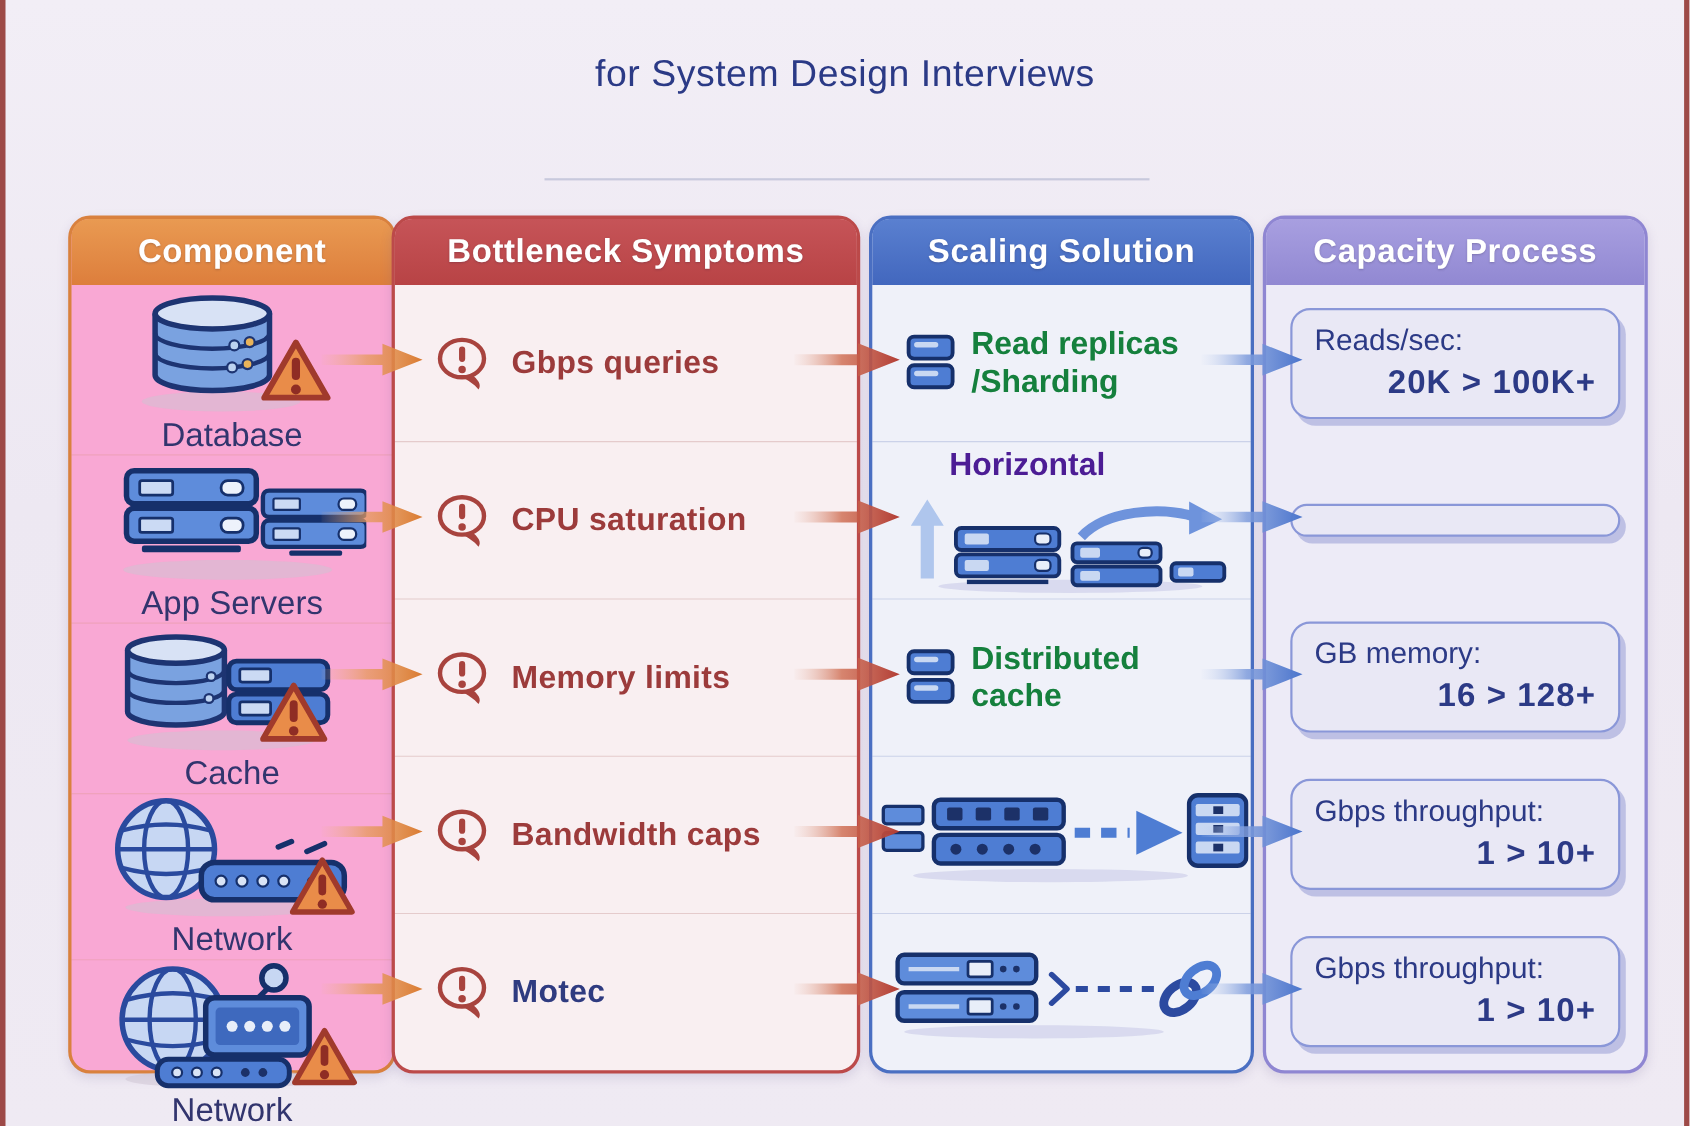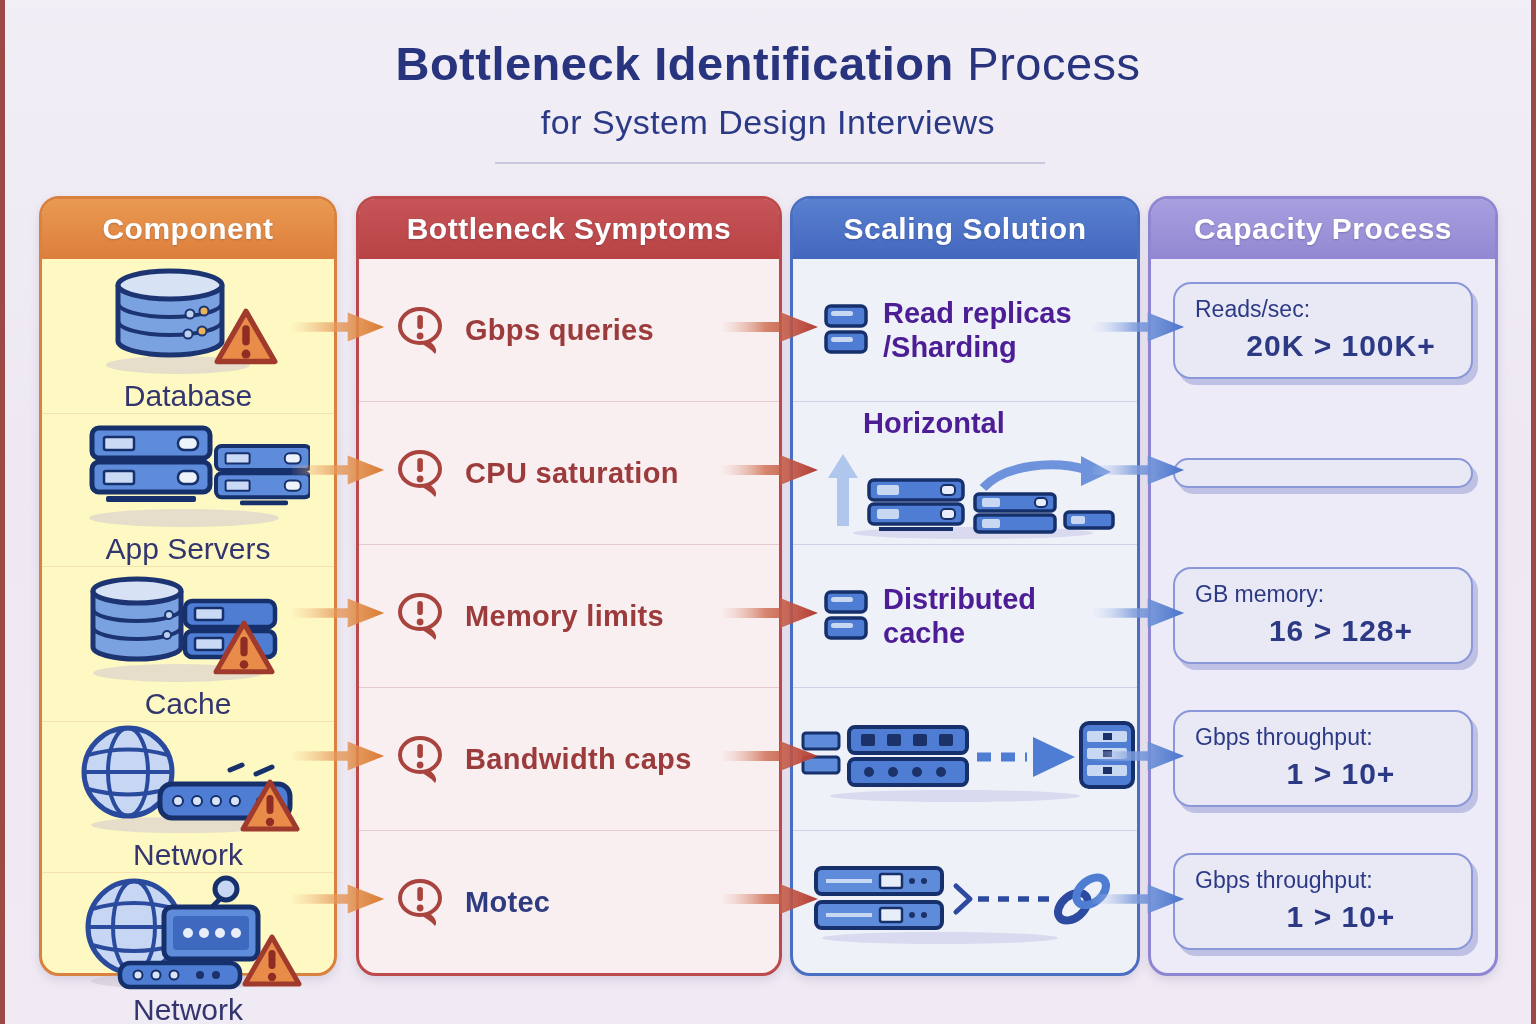--- a/index.html
+++ b/index.html
@@ -21,21 +21,21 @@
   .title-underline{position:absolute;top:162px;left:495px;width:550px;height:2px;background:#C8C9DD;z-index:2;}
 
   
   .panel{position:absolute;top:196px;height:774px;border-radius:20px;border:3px solid;
          box-shadow:0 4px 10px rgba(110,95,150,.18);z-index:1;}
   .panel-header{height:60px;border-radius:16px 16px 0 0;display:flex;align-items:center;justify-content:center;
          color:#FFFFFF;font-size:30px;font-weight:700;letter-spacing:.5px;text-shadow:0 1px 2px rgba(40,30,60,.25);}
   .panel-body{position:absolute;top:60px;bottom:0;left:0;right:0;display:flex;flex-direction:column;}
   .row{flex:1;position:relative;display:flex;flex-direction:column;align-items:center;justify-content:center;}
 
-  #panel-component{left:39px;width:292px;border-color:#D9813E;background:#fef9c3;}
+  #panel-component{left:62px;width:292px;border-color:#D9813E;background:#f9a8d4;}
   #panel-component .panel-header{background:linear-gradient(180deg,#E99A52,#DD7E3C);}
   #panel-component .row:not(:last-child){border-bottom:1px solid rgba(210,140,105,.22);}
 
   #panel-symptoms{left:356px;width:420px;border-color:#BC4A4A;background:#F9EFF1;}
   #panel-symptoms .panel-header{background:linear-gradient(180deg,#C65458,#B84345);}
   #panel-symptoms .row{flex-direction:row;justify-content:flex-start;padding-left:36px;gap:18px;}
   #panel-symptoms .row:not(:last-child){border-bottom:1px solid rgba(170,95,95,.25);}
 
   #panel-solution{left:790px;width:344px;border-color:#4A6FC2;background:#EFF1F9;}
   #panel-solution .panel-header{background:linear-gradient(180deg,#5A80D0,#4267BE);}
@@ -47,29 +47,29 @@
   
   .comp-label{font-size:30px;color:#32356E;margin-top:2px;font-weight:400;}
 
   
   .symptom-text{font-size:29px;font-weight:700;color:#9C3B3B;letter-spacing:.3px;}
   .symptom-text.navy{color:#2F3B80;font-weight:600;}
   .bubble-icon{width:52px;height:52px;flex:0 0 auto;}
 
   
   .sol-line-wrap{display:flex;flex-direction:row;align-items:center;gap:14px;align-self:flex-start;margin-left:30px;}
-  .sol-text{font-size:29px;font-weight:600;color:#4c1d95;line-height:1.18;text-align:left;}
+  .sol-text{font-size:29px;font-weight:600;color:#15803d;line-height:1.18;text-align:left;}
   .sol-title{font-size:29px;font-weight:600;color:#4c1d95;align-self:flex-start;margin-left:70px;margin-bottom:2px;}
   .stack-icon{width:46px;height:54px;flex:0 0 auto;}
 
   
   .metric-box{width:300px;box-sizing:border-box;background:#E9E8F5;border:2.5px solid #8A97D8;border-radius:18px;
       padding:12px 20px 14px 20px;box-shadow:5px 6px 0 rgba(152,156,214,.55);}
-  .metric-label{font-size:23px;color:#2C3A86;text-align:left;font-weight:400;}
-  .metric-value{font-size:30px;color:#2C3A86;font-weight:600;text-align:center;padding-left:36px;margin-top:6px;letter-spacing:1px;}
+  .metric-label{font-size:27px;color:#2C3A86;text-align:left;font-weight:400;}
+  .metric-value{font-size:30px;color:#2C3A86;font-weight:600;text-align:right;padding-left:36px;margin-top:6px;letter-spacing:1px;}
 
   
   .harrow{position:absolute;z-index:6;}
 </style>
 </head>
 <body>
 
 <svg width="0" height="0" style="position:absolute" aria-hidden="true">
   <defs>
     <linearGradient id="gradOrange" x1="0" y1="0" x2="1" y2="0">
@@ -107,23 +107,20 @@
     <symbol id="harrowShape" viewBox="0 0 100 40">
       <polygon points="0,15 58,15 58,5 96,20 58,35 58,25 0,25"></polygon>
     </symbol>
   </defs>
 </svg>
 
 <div class="edge-bar edge-left"></div>
 <div class="edge-bar edge-right"></div>
 
 <div class="title-wrap">
-  <div class="title-main">
-    <span class="strong">Bottleneck Identification</span><span class="light"> Process</span>
-  </div>
   <div class="title-sub">for System Design Interviews</div>
 </div>
 <div class="title-underline"></div>
 
 <div class="panel" id="panel-component">
   <div class="panel-header">Component</div>
   <div class="panel-body">
 
     <div class="row">
       <svg width="200" height="118" viewBox="0 0 200 118">

